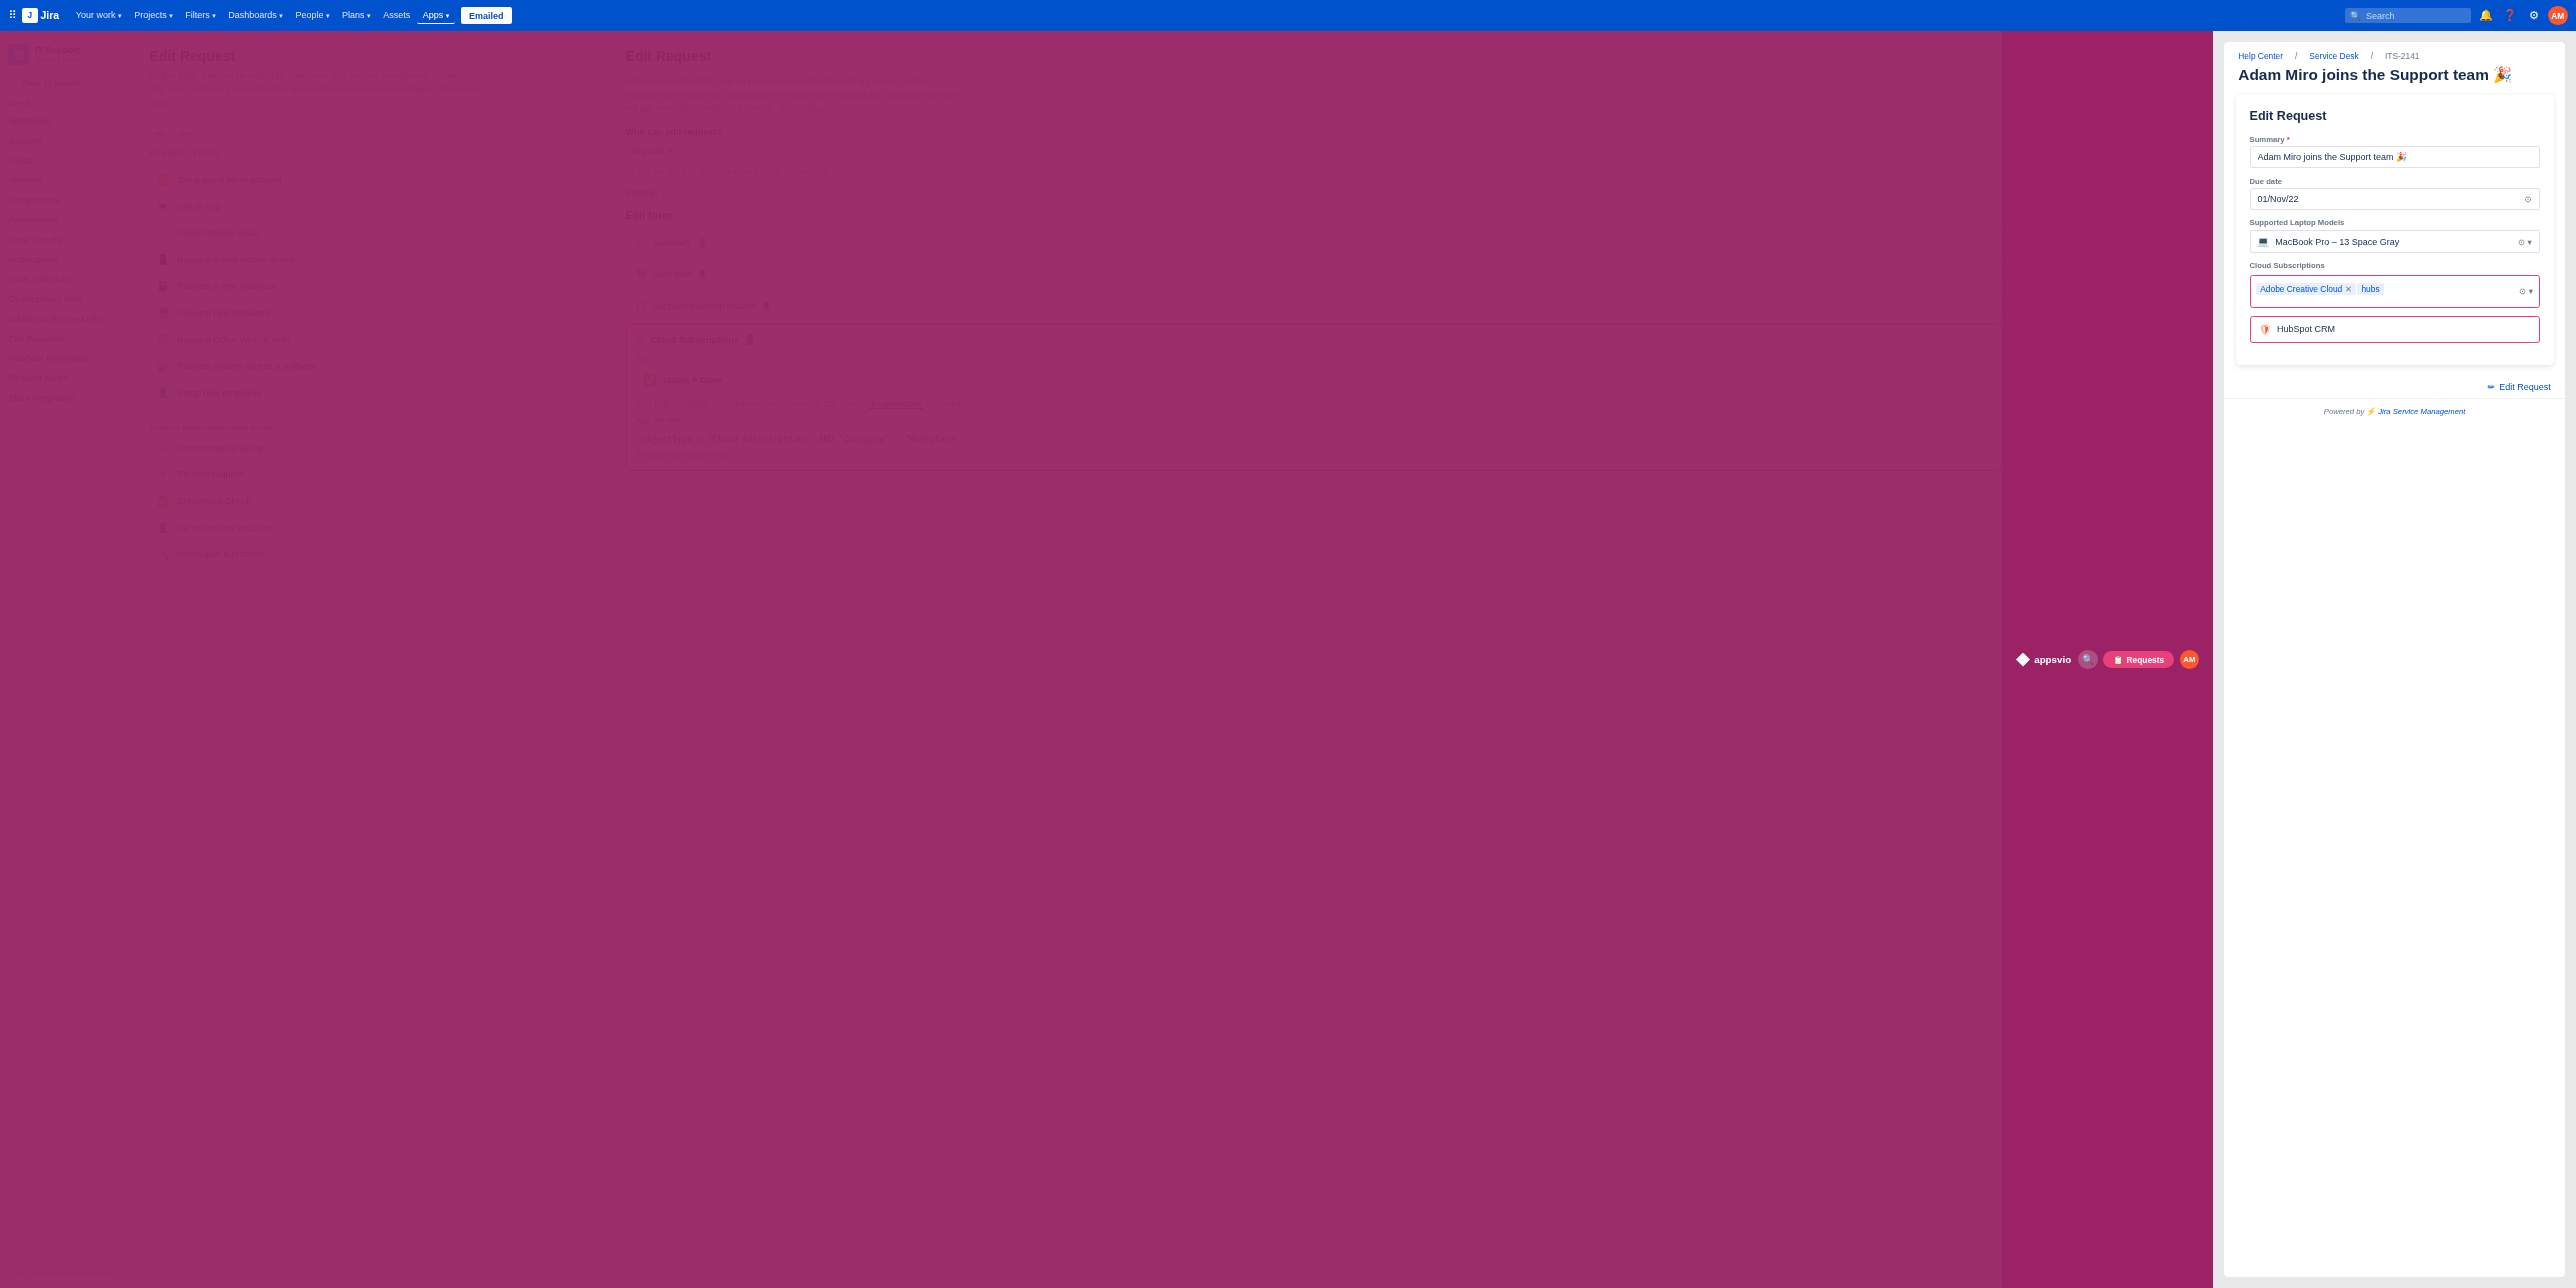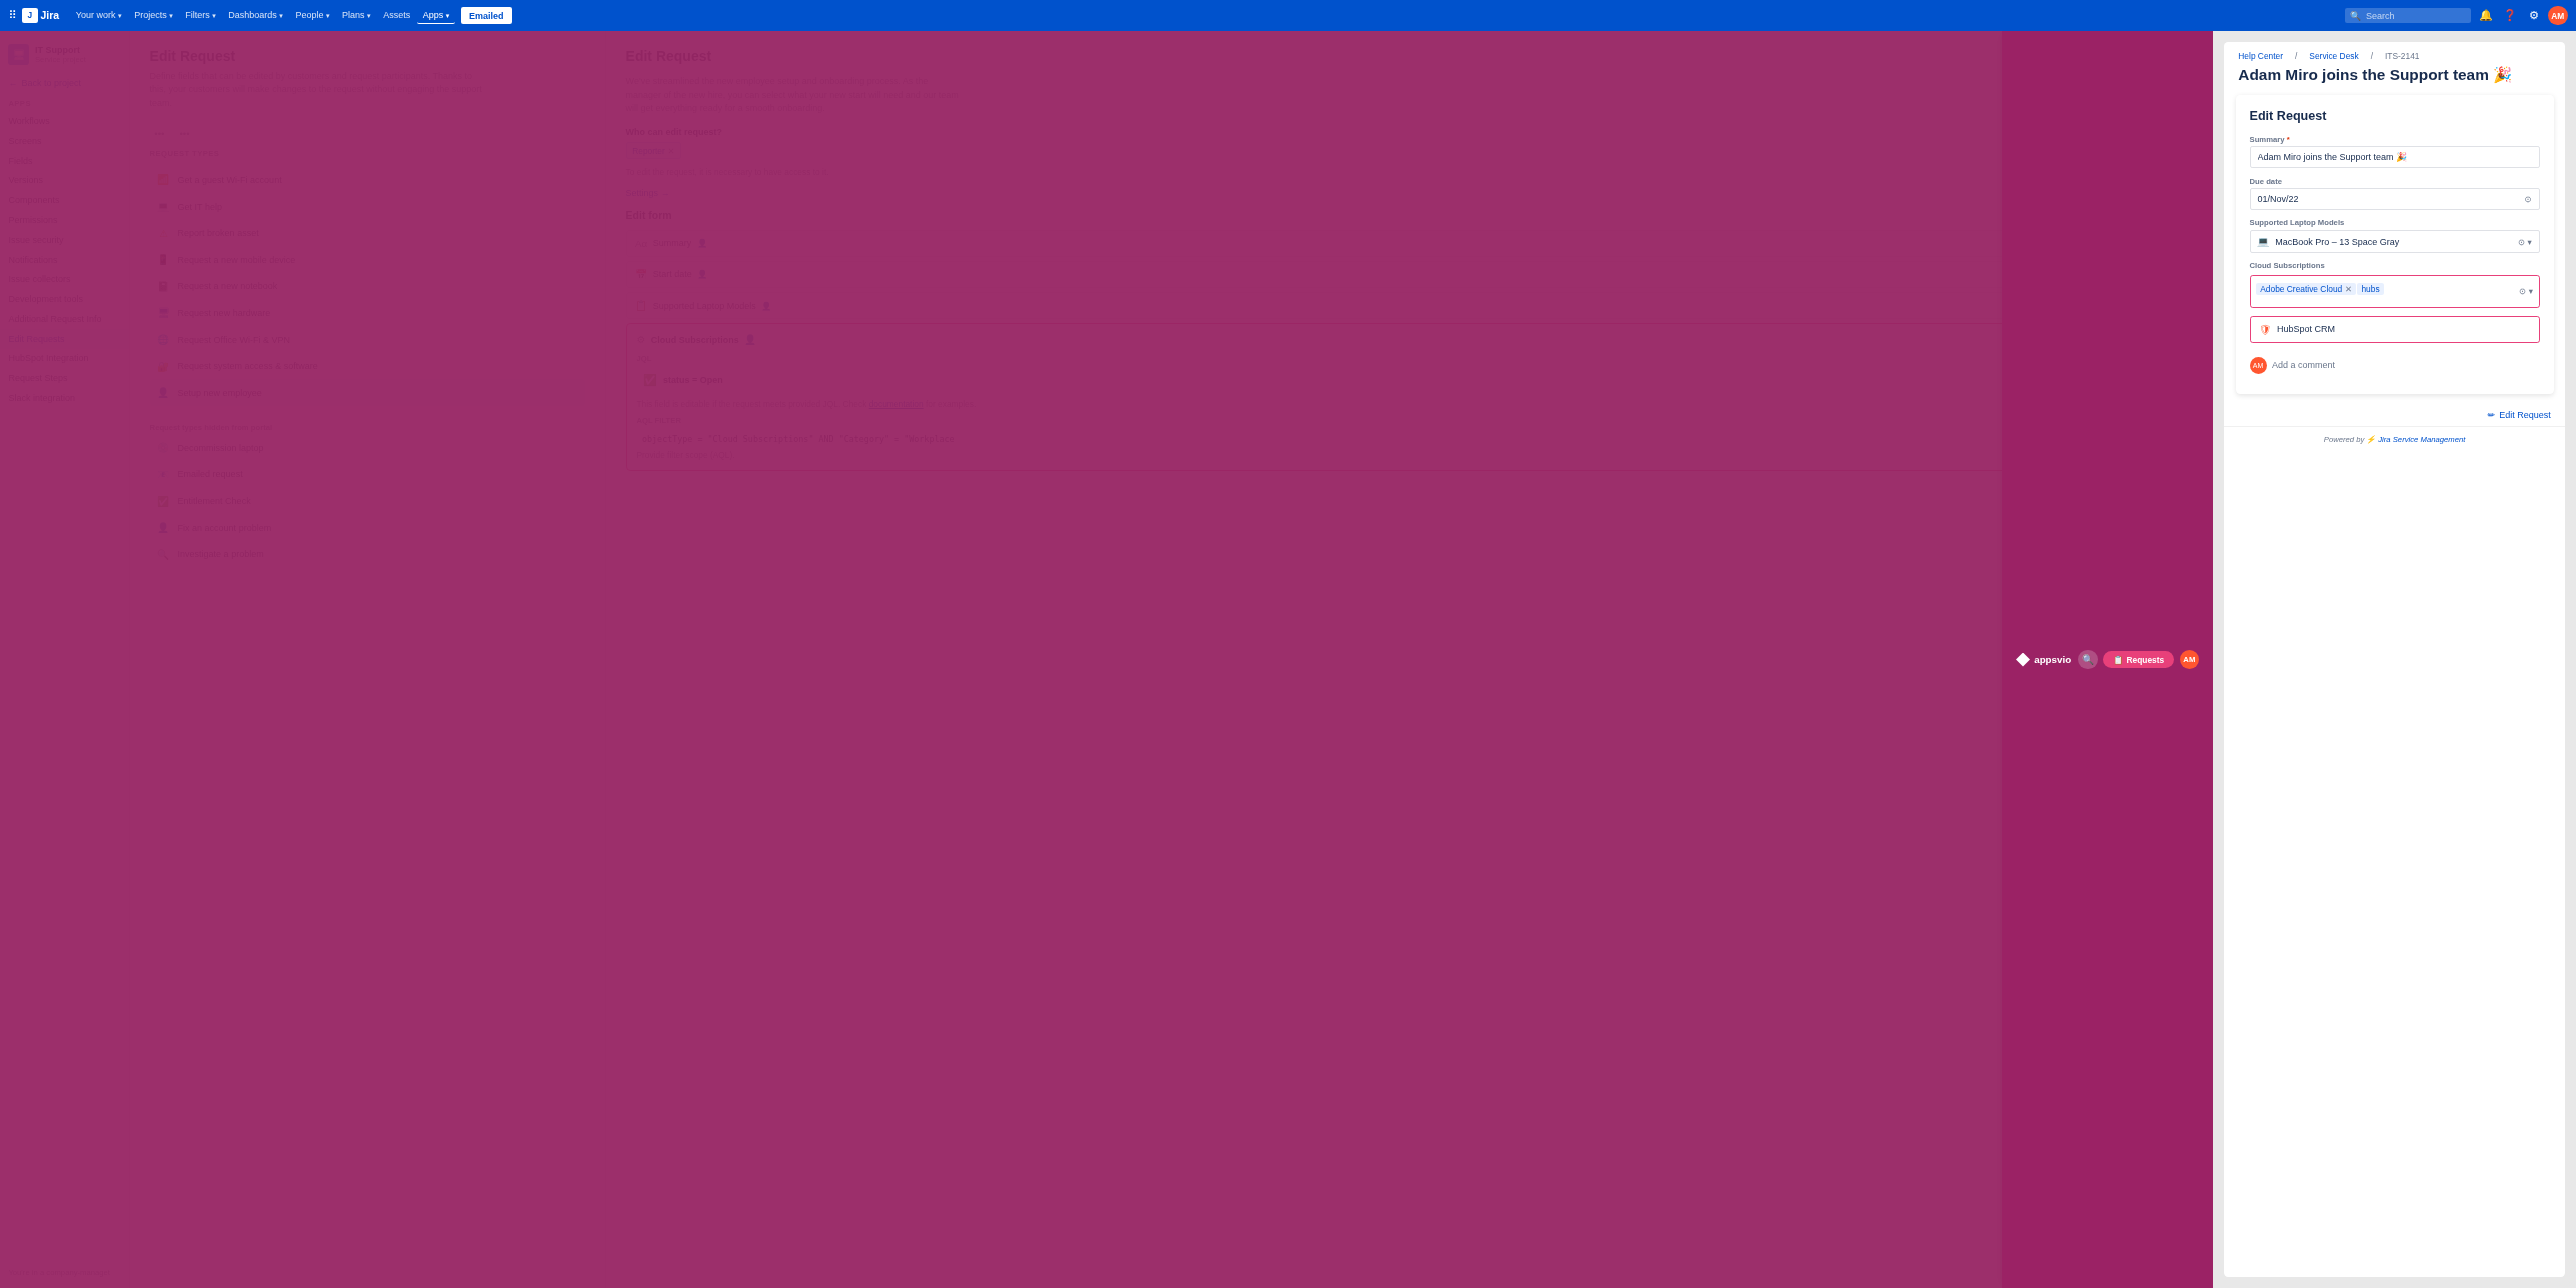--- a/index.html
+++ b/index.html
@@ -528,24 +528,20 @@
               <span style="cursor:pointer;color:#6b778c;font-size:8.4px;">▾</span>
             </div>
           </div>
         </div>
 
         <div class="erm-hubspot-row">
           <span class="erm-hubspot-icon">🛡</span>
           <span>HubSpot CRM</span>
         </div>
 
-        <div class="erm-add-comment">
-          <div class="avatar-sm">AM</div>
-          <span>Add a comment</span>
-        </div>
       </div>
 
       <div class="edit-request-btn-row">
         <div class="edit-request-link">
           <span>✏</span>
           <span>Edit Request</span>
         </div>
       </div>
 
       <div class="hc-footer">

